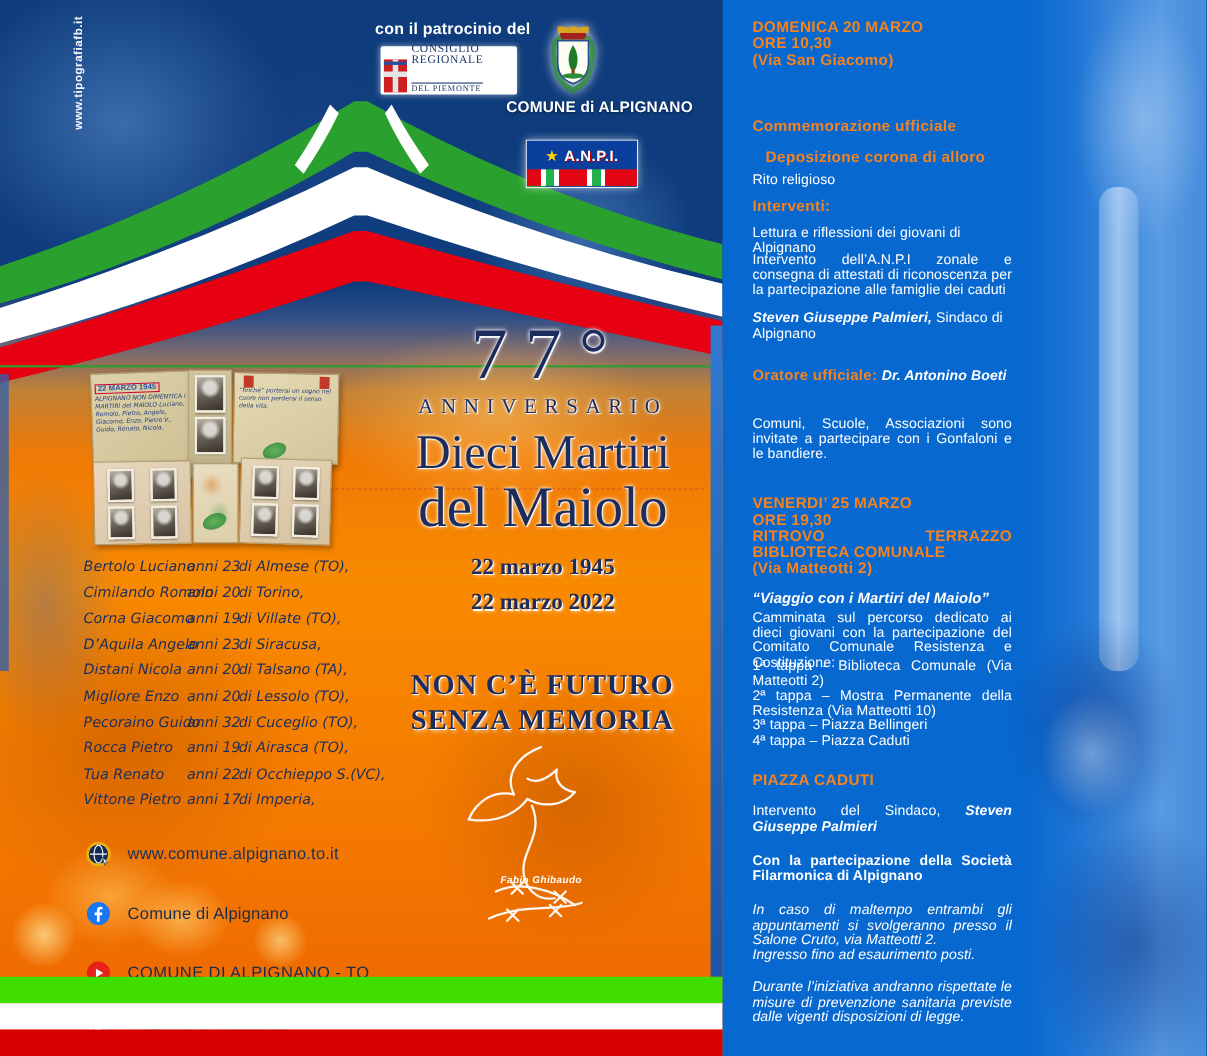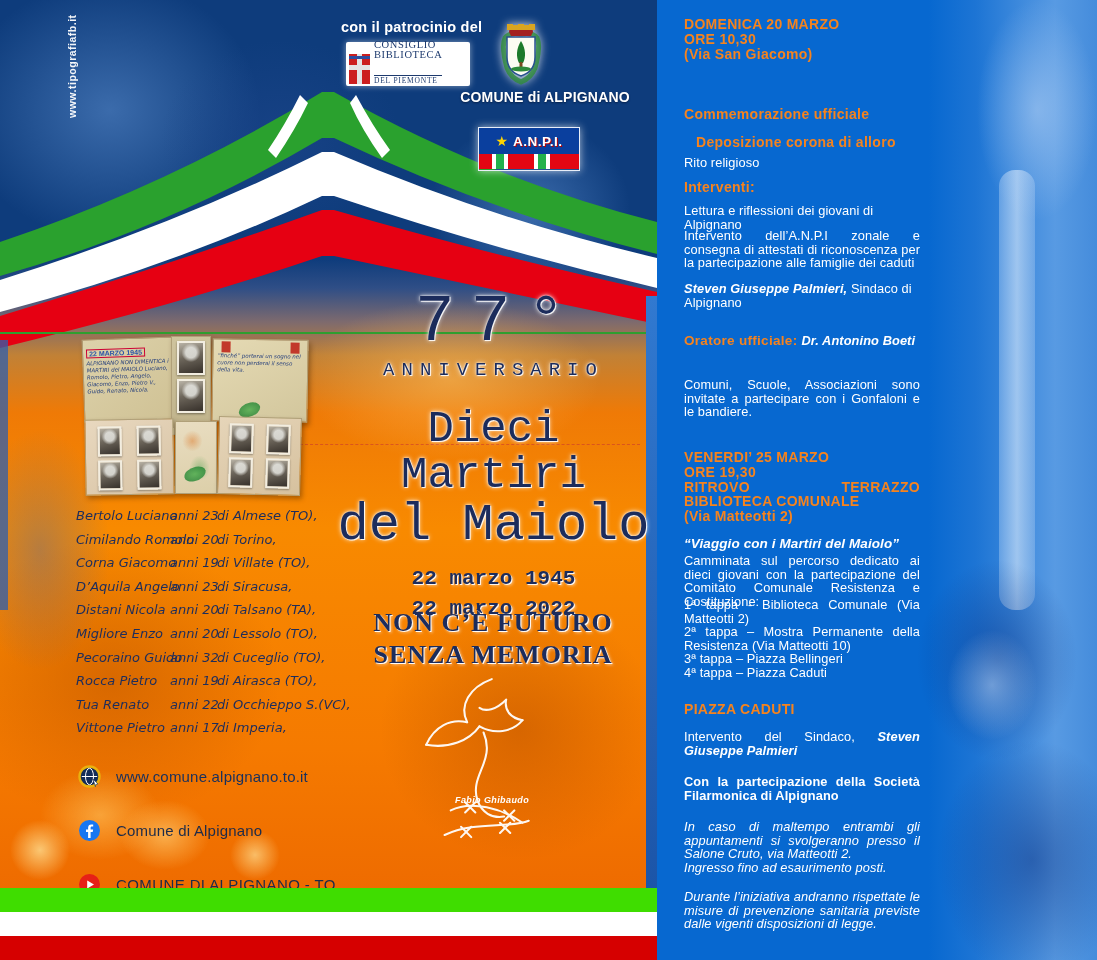--- a/index.html
+++ b/index.html
@@ -88,25 +88,25 @@
     background:radial-gradient(closest-side at 40% 25%, rgba(220,120,40,.6), rgba(220,120,40,0) 70%),
                radial-gradient(closest-side at 60% 70%, rgba(80,160,80,.55), rgba(80,160,80,0) 70%);}
 
   
   .martyrs{position:absolute;left:76px;top:504px;width:268px;display:grid;grid-template-columns:94px 47px auto;
     font-family:"DejaVu Sans",sans-serif;font-style:italic;font-size:13px;color:#1d2d5c;line-height:23.6px;}
   .martyrs span{white-space:nowrap;}
 
   
   .title-block{position:absolute;left:330px;top:290px;width:327px;text-align:center;
-    color:#1c2c5c;font-family:Liberation Mono, monospace;}
+    color:#1c2c5c;font-family:Liberation Serif, serif;}
   .glow{text-shadow:0 0 5px rgba(255,255,255,.95),0 0 2px rgba(255,255,255,.9),1px 1px 0 rgba(255,255,255,.85);}
   .t-number{font-size:66px;line-height:1;letter-spacing:16px;padding-left:10px;font-weight:normal;}
   .t-anniv{font-size:19px;letter-spacing:7px;margin-top:3px;}
-  .t-l1{font-size:44px;line-height:1.05;margin-top:25px;}
+  .t-l1{font-size:44px;line-height:1.05;margin-top:7px;}
   .t-l2{font-size:52px;line-height:1.05;margin-top:1px;}
   .t-date{font-size:21px;font-weight:bold;margin-top:13px;
     text-shadow:1px 1px 0 rgba(255,255,255,.9),2px 2px 3px rgba(255,255,255,.45);}
   .t-date2{margin-top:7px;}
   .motto{position:absolute;left:338px;top:607px;width:310px;text-align:center;color:#1c2c5c;
     font-family:"Liberation Serif",serif;font-weight:bold;font-size:26px;line-height:1.22;letter-spacing:1px;
     text-shadow:1px 1px 0 rgba(255,255,255,.95),2px 2px 3px rgba(255,255,255,.5);}
 
   .dove{position:absolute;left:393px;top:673px;width:175px;height:200px;}
   .artist{position:absolute;left:62px;top:122px;color:#fff;font-size:9px;font-weight:bold;font-style:italic;letter-spacing:.4px;}
@@ -175,21 +175,21 @@
     <div class="credit">www.tipografiafb.it</div>
 
     <div class="patronage">con il patrocinio del</div>
 
     <div class="consiglio">
       <div class="piemonte-shield">
           <div class="piemonte-label"></div>
         </div>
       <div class="consiglio-text">
         <div class="l1">CONSIGLIO</div>
-        <div class="l2">BIBLIOTECA</div>
+        <div class="l2">REGIONALE</div>
         <div class="l3">DEL PIEMONTE</div>
       </div>
     </div>
 
     <svg class="crest" viewBox="0 0 52 64">
       <path d="M26 10 q-12 -2 -16 4 q-4 8 2 30 q4 10 14 14 q10 -4 14 -14 q6 -22 2 -30 q-4 -6 -16 -4 Z" fill="none" stroke="#2e8b3a" stroke-width="5" opacity=".8"></path>
       <path d="M14 8 a12 7 0 0 1 24 0 l-2 4 l-20 0 Z" fill="#a32020"></path>
       <rect x="12" y="1" width="28" height="5" fill="#d9a520"></rect>
       <rect x="12" y="-1" width="6" height="4" fill="#d9a520"></rect>
       <rect x="23" y="-1" width="6" height="4" fill="#d9a520"></rect>

